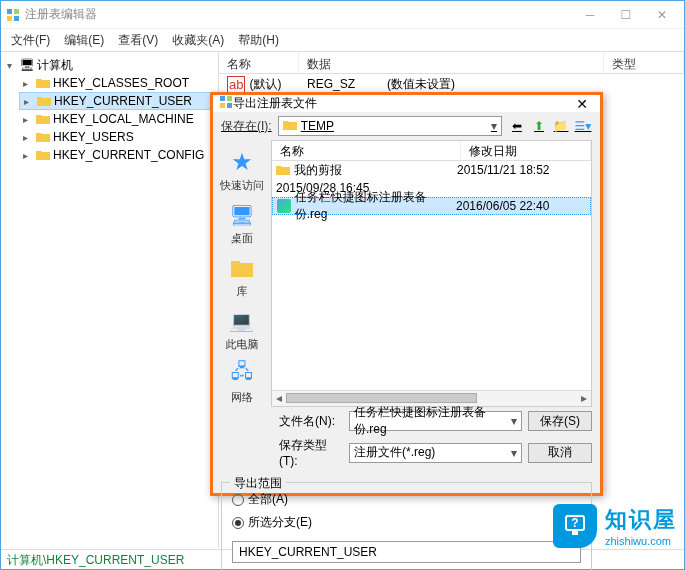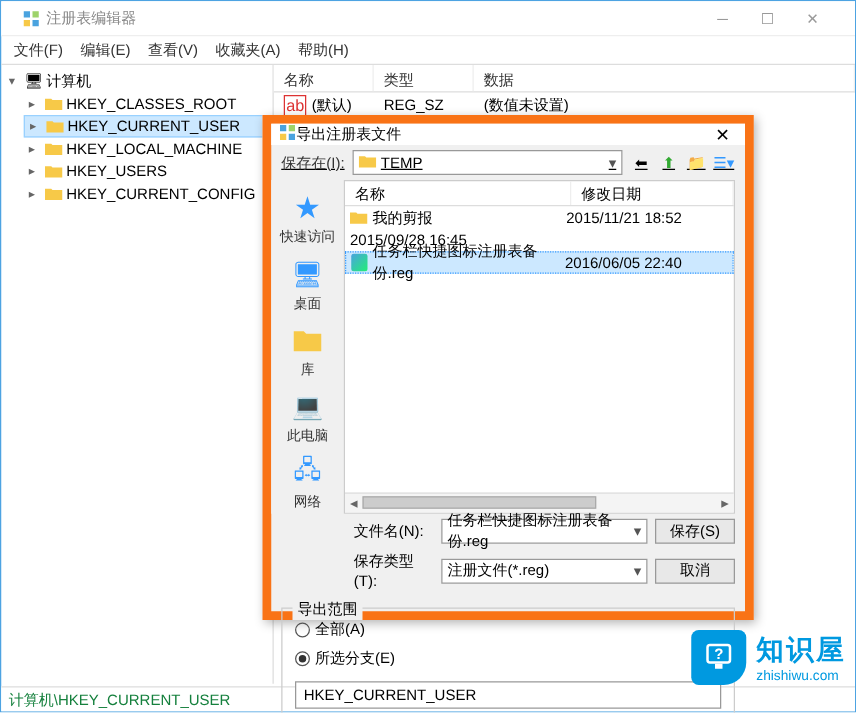--- a/index.html
+++ b/index.html
@@ -1,20 +1,20 @@
 <!DOCTYPE html>
 <html><head>
 <meta charset="utf-8">
 <style>
 * { box-sizing: border-box; margin: 0; padding: 0; font-family: "Microsoft YaHei", "SimSun", sans-serif; font-size: 12px; }
 body { background: #fff; width: 685px; height: 570px; position: relative; overflow: hidden; }
 
 
 .main-window { position: absolute; top: 0; left: 0; width: 685px; height: 570px; border: 1px solid #4da3e2; background: #fff; }
-.titlebar { height: 28px; background: #fff; display: flex; align-items: center; padding: 0 16px; border-bottom: 1px solid #eee; }
+.titlebar { height: 28px; background: #fff; display: flex; align-items: center; padding: 0 4px; border-bottom: 1px solid #eee; }
 .titlebar .icon { width: 16px; height: 16px; margin-right: 4px; display: inline-flex; align-items: center; justify-content: center; }
 .titlebar .title { flex: 1; color: #888; }
 .win-btns { display: flex; }
 .win-btn { width: 36px; height: 24px; display: flex; align-items: center; justify-content: center; color: #999; cursor: pointer; }
 
 .menubar { height: 22px; display: flex; align-items: center; padding: 0 4px; gap: 2px; color: #333; }
 .menu-item { padding: 2px 6px; cursor: pointer; }
 
 .content { display: flex; height: calc(100% - 72px); border-top: 1px solid #ddd; }
 .tree-pane { width: 218px; border-right: 1px solid #ddd; padding: 4px 2px; overflow: auto; }
@@ -26,21 +26,21 @@
 
 .list-pane { flex: 1; }
 .list-header { display: flex; height: 22px; border-bottom: 1px solid #ddd; background: #fff; }
 .list-header .col { padding: 4px 8px; border-right: 1px solid #eee; color: #333; }
 .list-row { display: flex; height: 20px; align-items: center; }
 .list-row .cell { padding: 2px 8px; display: flex; align-items: center; gap: 4px; }
 
 .statusbar { position: absolute; bottom: 0; left: 0; right: 0; height: 20px; border-top: 1px solid #ddd; padding: 2px 6px; color: #15803d; background: #fff; }
 
 
-.dialog { position: absolute; top: 92px; left: 210px; width: 393px; height: 404px; background: #f0f0f0; border: 7px solid #f97316; box-shadow: 2px 2px 8px rgba(0,0,0,0.3); display: flex; flex-direction: column; }
+.dialog { position: absolute; top: 92px; left: 210px; width: 393px; height: 404px; background: #f0f0f0; border: 3px solid #f97316; box-shadow: 2px 2px 8px rgba(0,0,0,0.3); display: flex; flex-direction: column; }
 .dlg-title { height: 26px; background: #fff; display: flex; align-items: center; padding: 0 6px; }
 .dlg-title .title { flex: 1; }
 .dlg-close { width: 24px; text-align: center; cursor: pointer; font-size: 14px; }
 
 .dlg-toolbar { height: 30px; display: flex; align-items: center; padding: 4px 8px; gap: 6px; text-decoration: underline; }
 .dlg-toolbar label { color: #333; }
 .combo { flex: 1; height: 20px; border: 1px solid #999; background: #fff; display: flex; align-items: center; padding: 0 4px; }
 .combo .arrow { margin-left: auto; color: #555; }
 .tb-icons { display: flex; gap: 4px; }
 .tb-icon { width: 18px; height: 18px; display: flex; align-items: center; justify-content: center; cursor: pointer; }
@@ -169,22 +169,22 @@
               </svg>
             </span>
             <span>HKEY_CURRENT_CONFIG</span>
           </div>
       </div>
     </div>
 
     <div class="list-pane">
       <div class="list-header">
         <div class="col" style="width:80px">名称</div>
+        <div class="col" style="flex:1">数据</div>
         <div class="col" style="width:80px">类型</div>
-        <div class="col" style="flex:1">数据</div>
       </div>
       <div class="list-row">
         <div class="cell" style="width:80px">
             <span style="color:#d33;font-size:13px;border:1px solid #d33;padding:0 1px">ab</span>
             <span>(默认)</span>
           </div>
         <div class="cell" style="width:80px">REG_SZ</div>
         <div class="cell">(数值未设置)</div>
       </div>
     </div>

